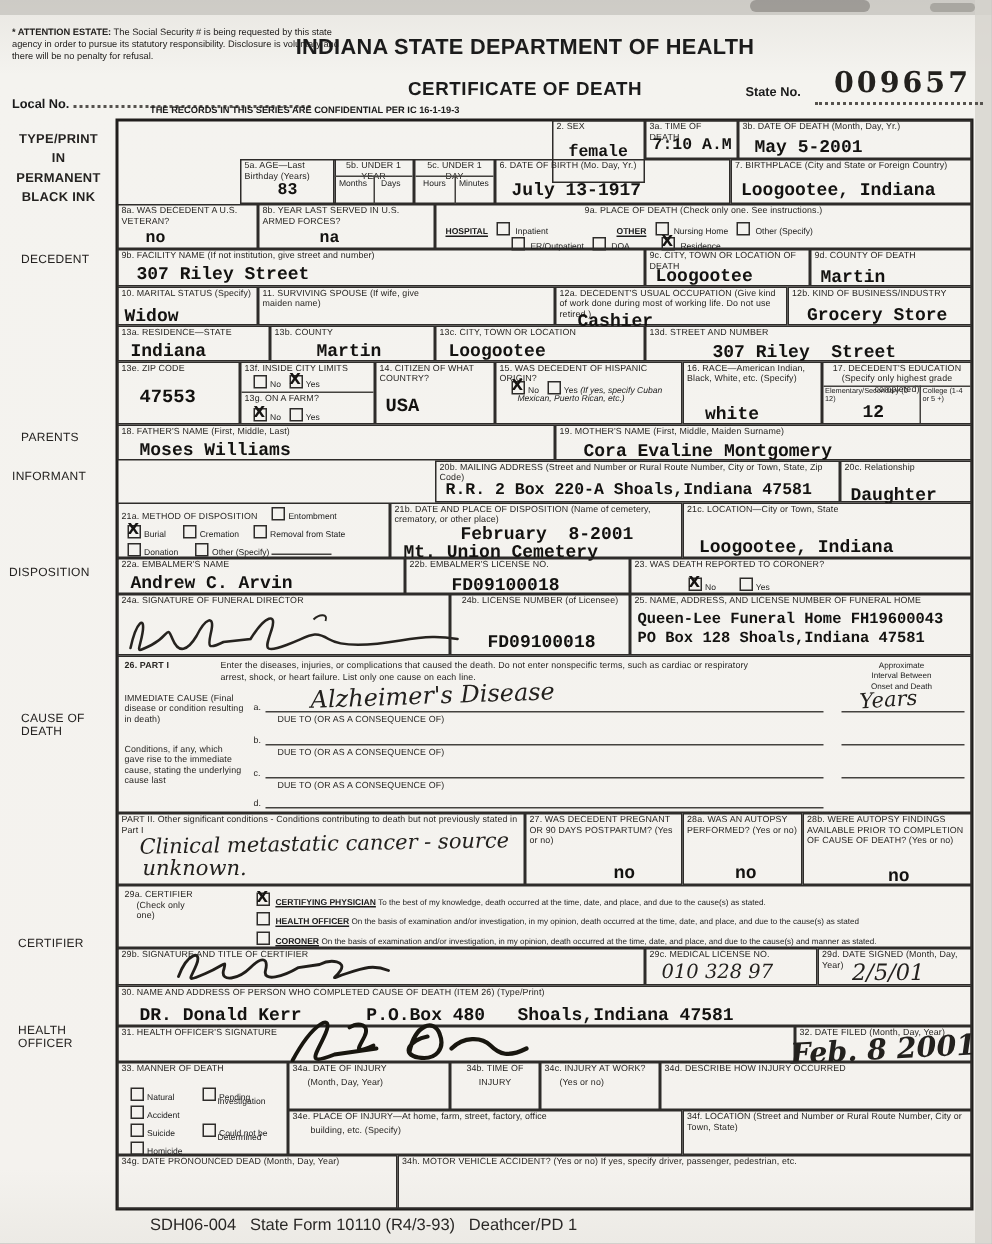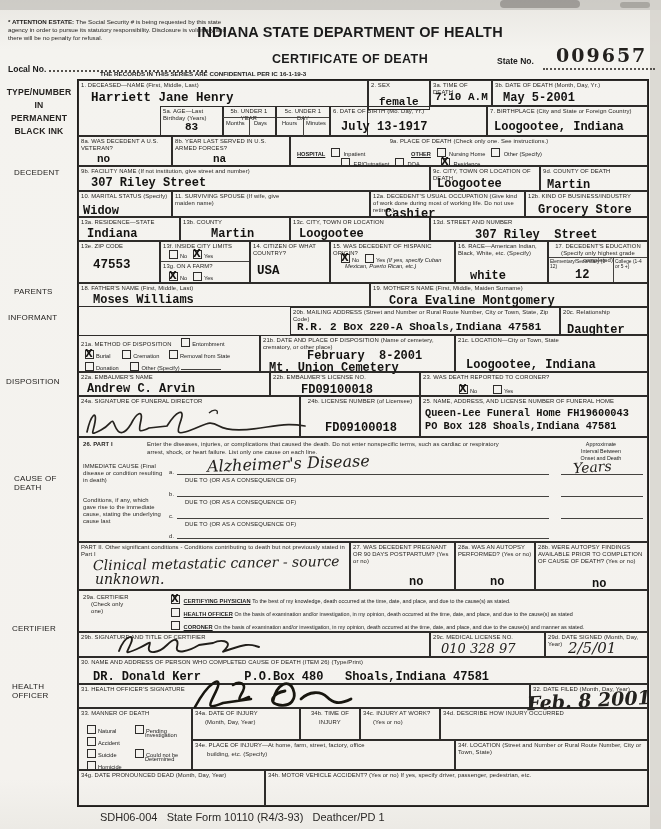--- a/index.html
+++ b/index.html
@@ -45,46 +45,42 @@
     <span class="dots" style="width:158px;"></span>
   </div>
   <div style="position:absolute;left:185px;top:24px;width:330px;text-align:center;font-size:14.5px;font-weight:700;letter-spacing:.2px;">INDIANA STATE DEPARTMENT OF HEALTH</div>
   <div style="position:absolute;left:230px;top:52px;width:240px;text-align:center;font-size:12.5px;font-weight:700;letter-spacing:.4px;">CERTIFICATE OF DEATH</div>
   <div style="position:absolute;left:497px;top:56px;font-size:8.5px;font-weight:700;">State No.</div>
   <div class="hw" style="left:556px;top:44px;font-size:19px;font-style:normal;font-weight:700;letter-spacing:2px;">009657</div>
   <div class="dots" style="position:absolute;left:543px;top:60px;width:112px;"></div>
   <div style="position:absolute;left:100px;top:70px;font-size:6.2px;font-weight:700;">THE RECORDS IN THIS SERIES ARE CONFIDENTIAL PER IC 16-1-19-3</div>
 
   <div class="gut gutb" style="left:2px;top:86px;width:74px;">
-    <div>TYPE/NUMBER</div>
+    <div>TYPE/PRINT</div>
     <div>IN</div>
     <div>PERMANENT</div>
     <div>BLACK INK</div>
   </div>
   <div class="gut" style="left:14px;top:168px;">DECEDENT</div>
   <div class="gut" style="left:14px;top:287px;">PARENTS</div>
   <div class="gut" style="left:8px;top:313px;">INFORMANT</div>
   <div class="gut" style="left:6px;top:377px;">DISPOSITION</div>
   <div class="gut" style="left:14px;top:474px;">
     <div>CAUSE OF</div>
     <div>DEATH</div>
   </div>
   <div class="gut" style="left:12px;top:624px;">CERTIFIER</div>
   <div class="gut" style="left:12px;top:682px;">
     <div>HEALTH</div>
     <div>OFFICER</div>
   </div>
 
   <div class="formbox"></div>
 
-  <div class="cell" style="left:78px;top:80px;width:290px;height:56px;">
-    <div class="lb">1. DECEASED—NAME  (First, Middle, Last)</div>
-    <div class="v" style="left:12px;top:10px;font-size:12.5px;">Harriett Jane Henry</div>
-  </div>
-  <div class="cell" style="left:368px;top:80px;width:62px;height:30px;">
+  <div class="cell" style="left:368px;top:80px;width:62px;height:42px;">
     <div class="lb">2. SEX</div>
     <div class="v" style="left:10px;top:15px;">female</div>
   </div>
   <div class="cell" style="left:430px;top:80px;width:62px;height:26px;">
     <div class="lb">3a. TIME OF DEATH</div>
     <div class="v" style="left:4px;top:10px;font-size:11px;">7:10 A.M</div>
   </div>
   <div class="cell" style="left:492px;top:80px;width:156px;height:26px;">
     <div class="lb">3b. DATE OF DEATH (Month, Day, Yr.)</div>
     <div class="v" style="left:10px;top:10px;font-size:12px;">May 5-2001</div>

